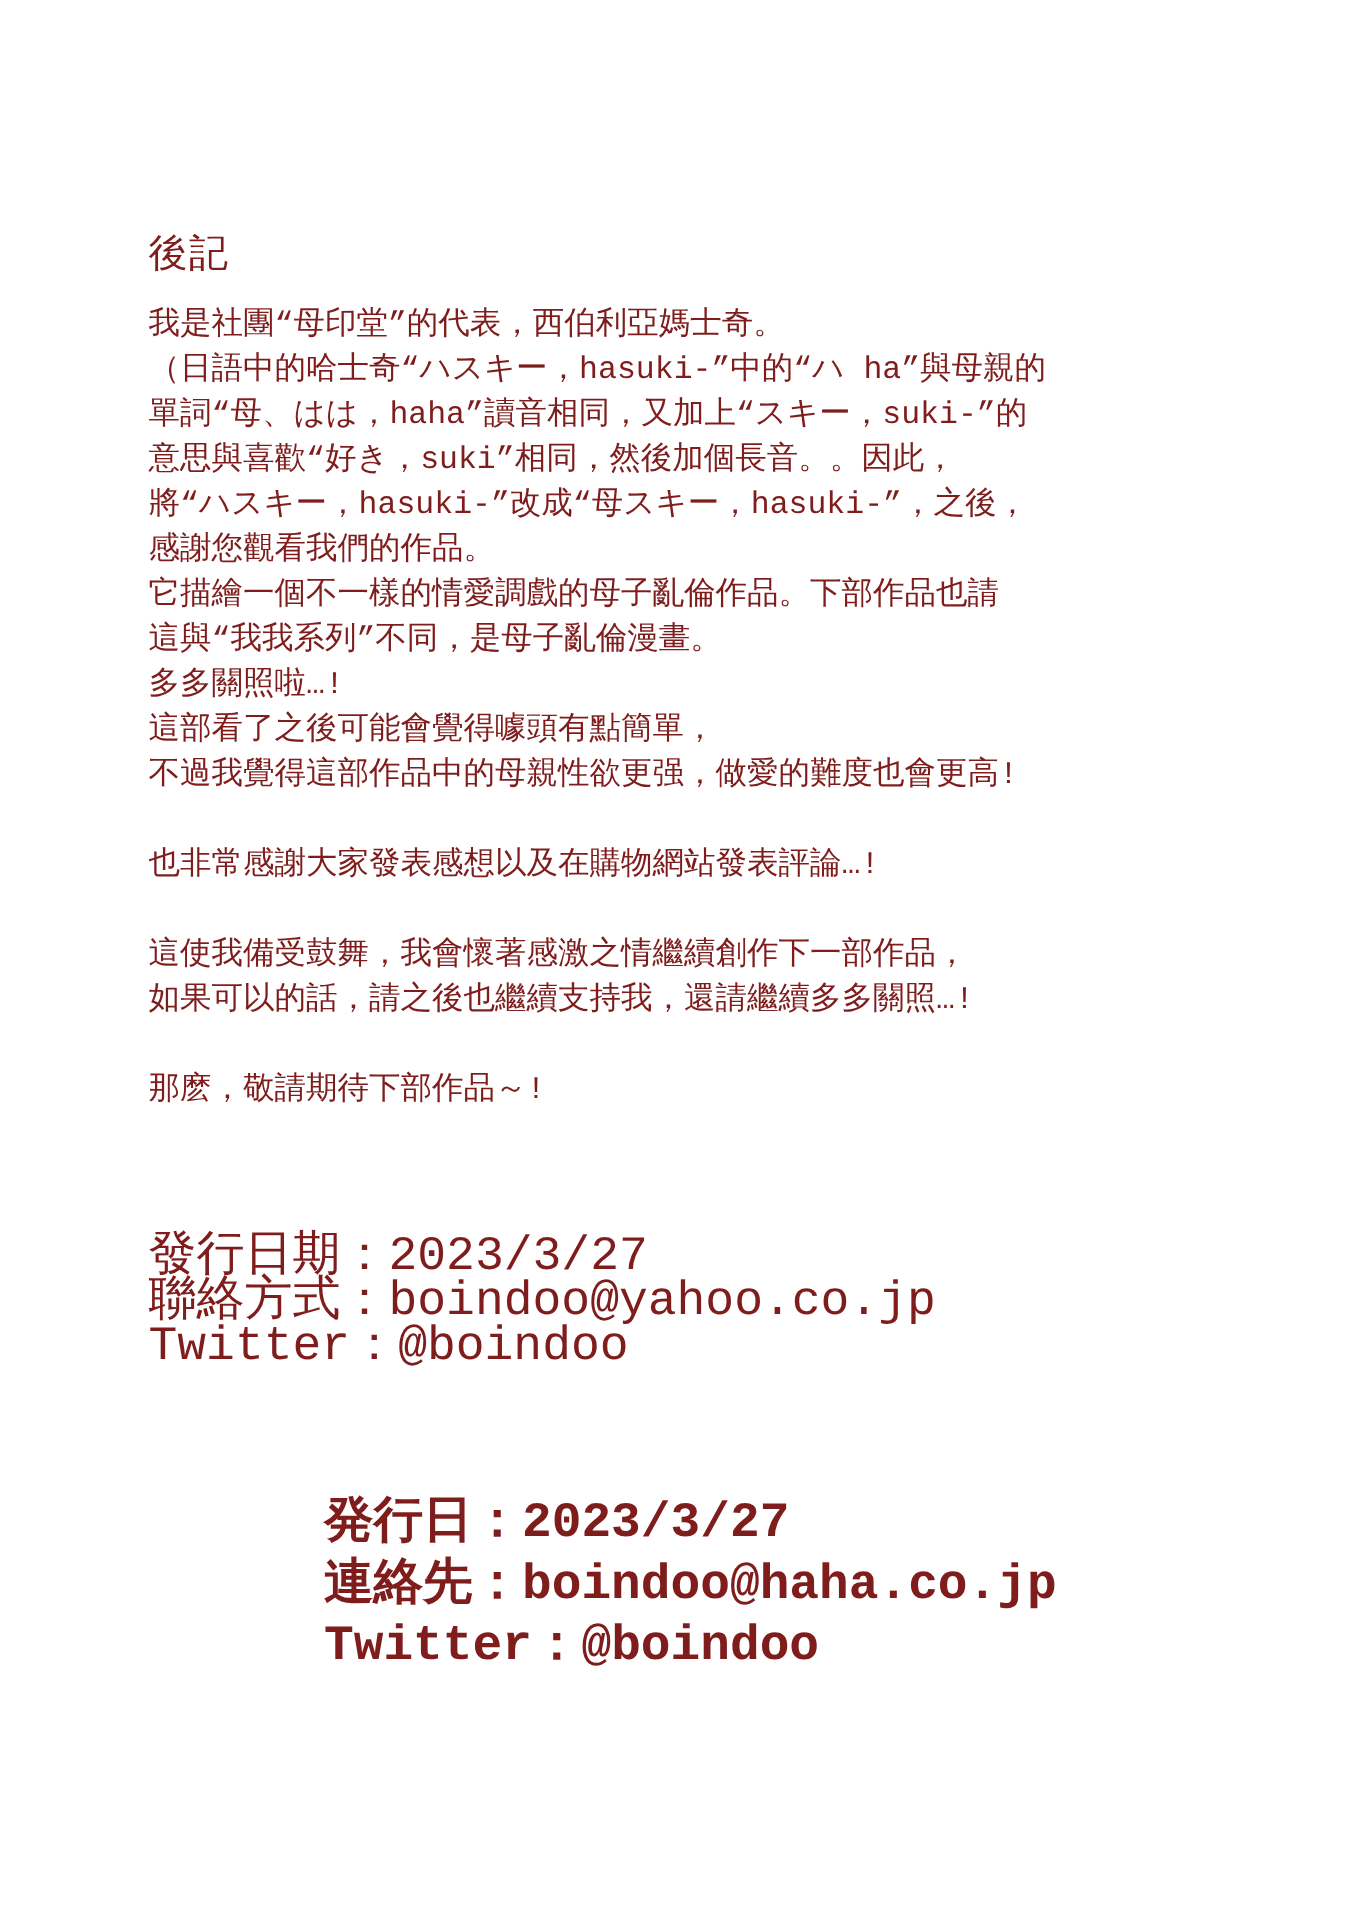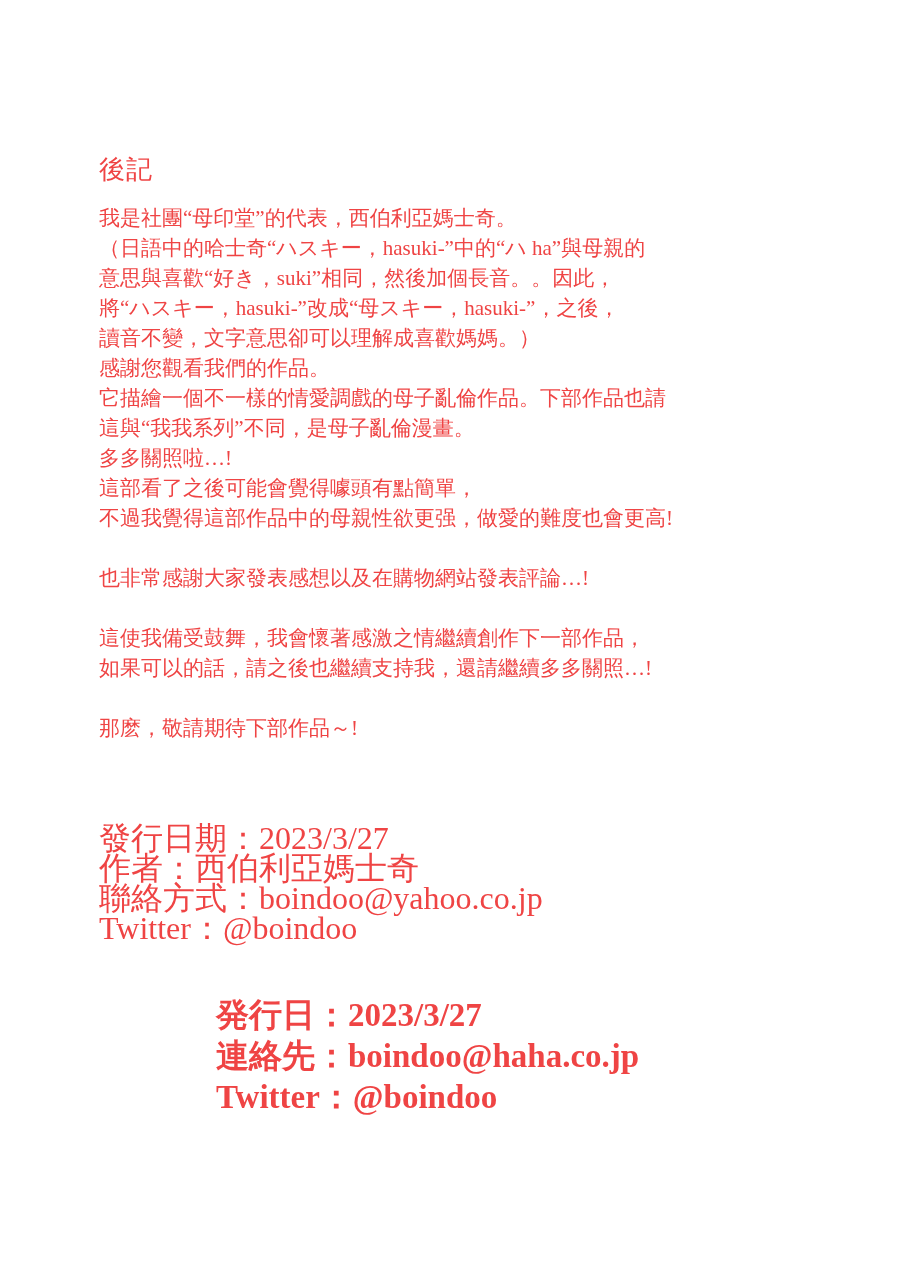--- a/index.html
+++ b/index.html
@@ -5,22 +5,22 @@
   html, body {
     margin: 0;
     padding: 0;
     background: #ffffff;
   }
   .page {
     position: relative;
     width: 906px;
     height: 1280px;
     background: #ffffff;
-    color: #ef4444;
-    font-family: Liberation Serif, serif;
+    color: #7f1d1d;
+    font-family: Liberation Mono, monospace;
     overflow: hidden;
   }
   .title {
     position: absolute;
     left: 99px;
     top: 153px;
     font-size: 26px;
     line-height: 34px;
     letter-spacing: 1px;
   }
@@ -61,23 +61,23 @@
 <body>
 
 <div class="page">
 
   <div class="title">後記</div>
 
   <div class="afterword">
     <div class="para">
       <div class="line">我是社團“母印堂”的代表，西伯利亞媽士奇。</div>
       <div class="line">（日語中的哈士奇“ハスキー，hasuki-”中的“ハ ha”與母親的</div>
+      <div class="line">單詞“母、はは，haha”讀音相同，又加上“スキー，suki-”的</div>
       <div class="line">意思與喜歡“好き，suki”相同，然後加個長音。。因此，</div>
       <div class="line">將“ハスキー，hasuki-”改成“母スキー，hasuki-”，之後，</div>
-      <div class="line">讀音不變，文字意思卻可以理解成喜歡媽媽。）</div>
       <div class="line">感謝您觀看我們的作品。</div>
       <div class="line">它描繪一個不一樣的情愛調戲的母子亂倫作品。下部作品也請</div>
       <div class="line">這與“我我系列”不同，是母子亂倫漫畫。</div>
       <div class="line">多多關照啦…!</div>
       <div class="line">這部看了之後可能會覺得噱頭有點簡單，</div>
       <div class="line">不過我覺得這部作品中的母親性欲更强，做愛的難度也會更高!</div>
     </div>
     <div class="para">
       <div class="line">也非常感謝大家發表感想以及在購物網站發表評論…!</div>
     </div>
@@ -85,21 +85,20 @@
       <div class="line">這使我備受鼓舞，我會懷著感激之情繼續創作下一部作品，</div>
       <div class="line">如果可以的話，請之後也繼續支持我，還請繼續多多關照…!</div>
     </div>
     <div class="para">
       <div class="line">那麽，敬請期待下部作品～!</div>
     </div>
   </div>
 
   <div class="contact-zh">
     <div class="line">發行日期：2023/3/27</div>
-    <div class="line">作者：西伯利亞媽士奇</div>
     <div class="line">聯絡方式：boindoo@yahoo.co.jp</div>
     <div class="line">Twitter：@boindoo</div>
   </div>
 
   <div class="colophon-jp">
     <div class="line">発行日：2023/3/27</div>
     <div class="line">連絡先：boindoo@haha.co.jp</div>
     <div class="line">Twitter：@boindoo</div>
   </div>
 

